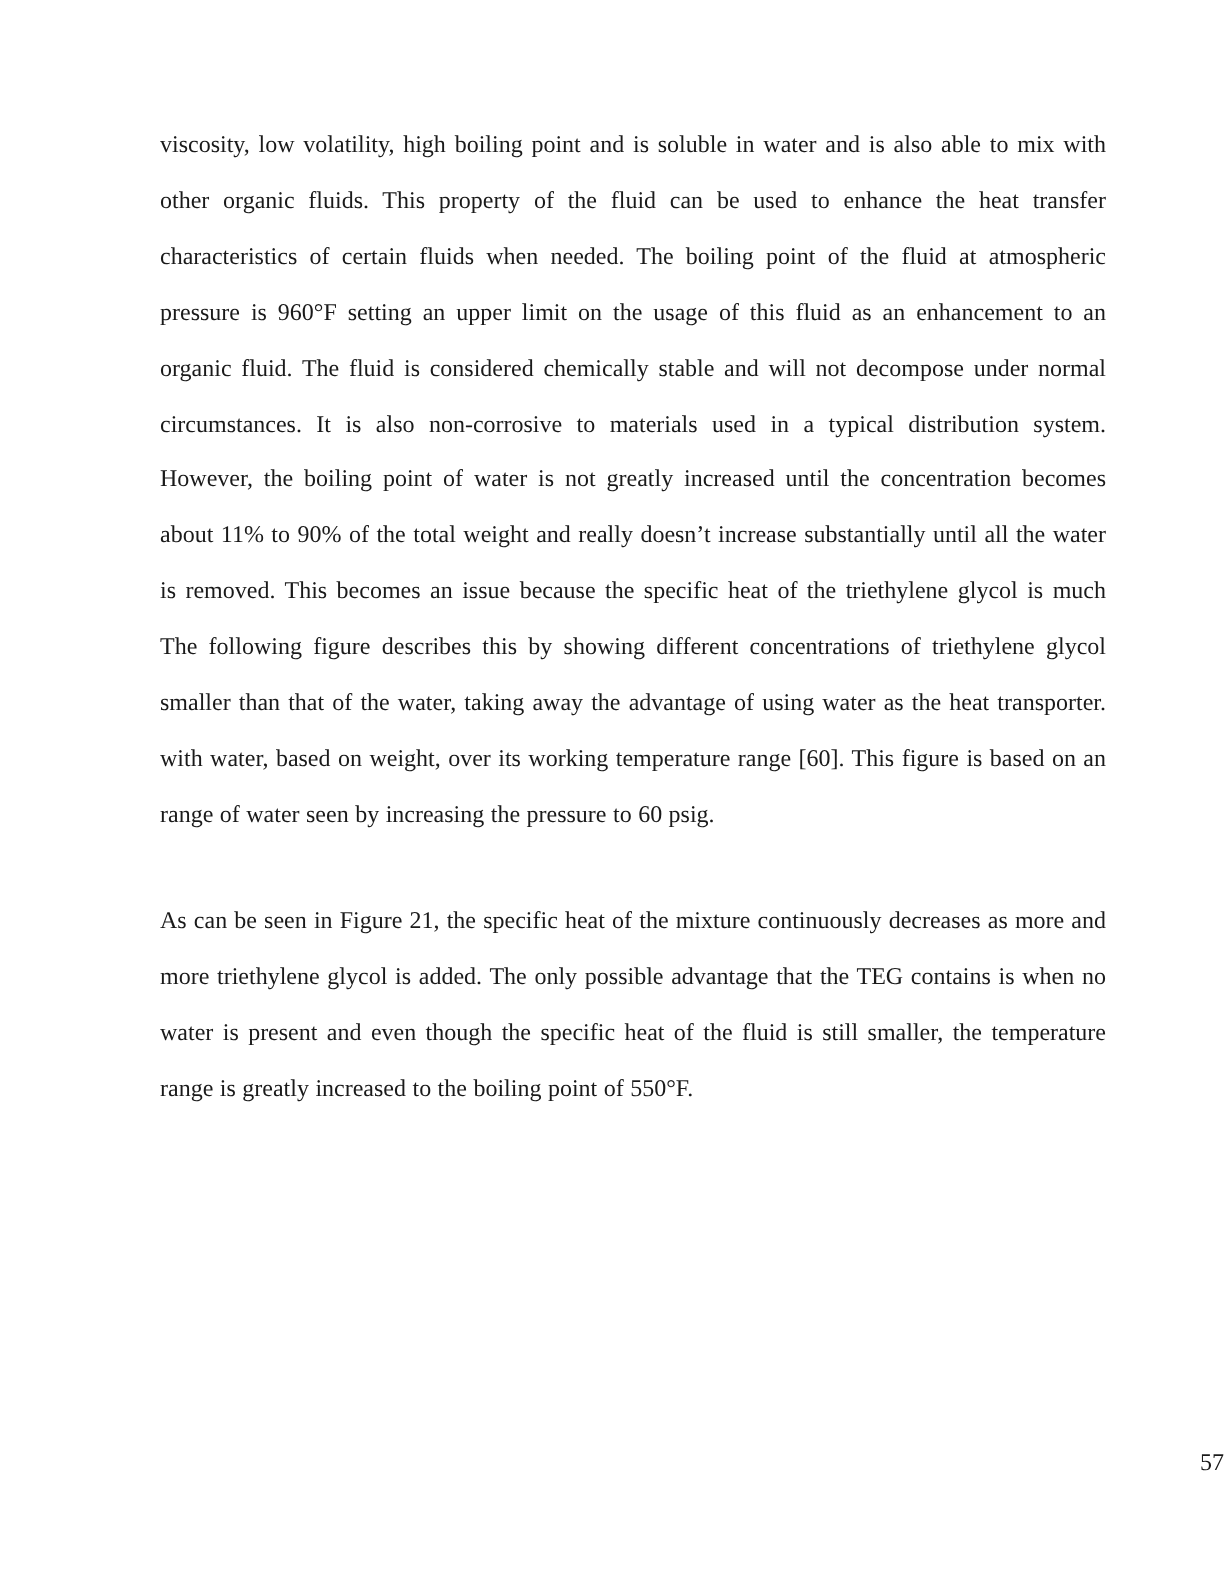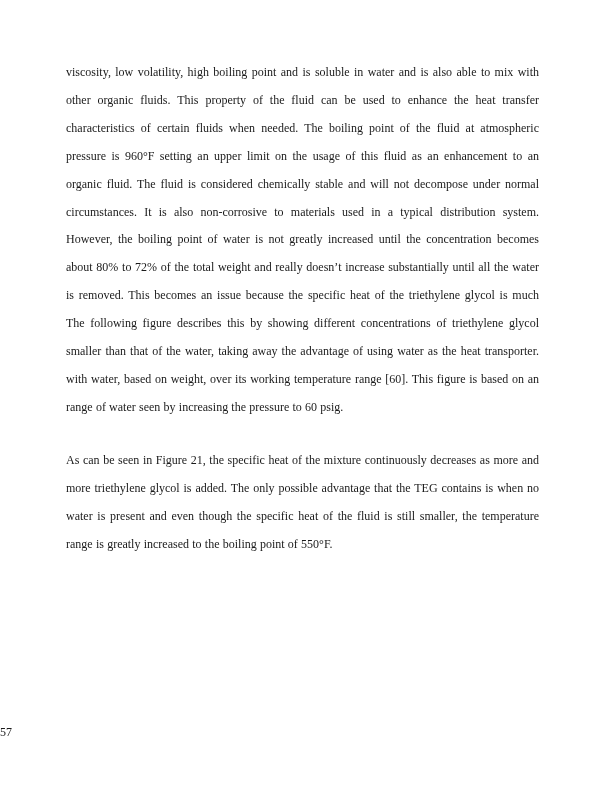--- a/index.html
+++ b/index.html
@@ -11,21 +11,21 @@
     position: relative;
     width: 612px;
     height: 792px;
     background: #ffffff;
     overflow: hidden;
     font-family: "Liberation Serif", "DejaVu Serif", serif;
     color: #1a1a1a;
   }
   .text-block {
     position: absolute;
-    left: 66px;
+    left: 80px;
     top: 59px;
     width: 473px;
   }
   .para {
     margin: 0;
     padding: 0;
   }
   .para + .para {
     margin-top: 25px;
   }
@@ -39,42 +39,42 @@
     word-spacing: 0.02em;
   }
   .line.last {
     text-align-last: left;
   }
   .footer {
     position: absolute;
     left: 0;
     top: 722px;
     width: 612px;
-    text-align: left;
+    text-align: right;
   }
   .page-number {
     font-size: 12px;
     line-height: 14px;
     color: #1a1a1a;
   }
 </style>
 </head>
 <body>
 
 <div class="page">
   <div class="text-block">
     <p class="para">
       <span class="line">viscosity, low volatility, high boiling point and is soluble in water and is also able to mix with</span>
       <span class="line">other organic fluids.  This property of the fluid can be used to enhance the heat transfer</span>
       <span class="line">characteristics of certain fluids when needed.  The boiling point of the fluid at atmospheric</span>
       <span class="line">pressure is 960°F setting an upper limit on the usage of this fluid as an enhancement to an</span>
       <span class="line">organic fluid.  The fluid is considered chemically stable and will not decompose under normal</span>
       <span class="line">circumstances.  It is also non-corrosive to materials used in a typical distribution system.</span>
       <span class="line">However, the boiling point of water is not greatly increased until the concentration becomes</span>
-      <span class="line">about 80% to 72% of the total weight and really doesn’t increase substantially until all the water</span>
+      <span class="line">about 11% to 90% of the total weight and really doesn’t increase substantially until all the water</span>
       <span class="line">is removed.  This becomes an issue because the specific heat of the triethylene glycol is much</span>
       <span class="line">The following figure describes this by showing different concentrations of triethylene glycol</span>
       <span class="line">smaller than that of the water, taking away the advantage of using water as the heat transporter.</span>
       <span class="line">with water, based on weight, over its working temperature range [60].  This figure is based on an</span>
       <span class="line last">range of water seen by increasing the pressure to 60 psig.</span>
     </p>
     <p class="para">
       <span class="line">As can be seen in Figure 21, the specific heat of the mixture continuously decreases as more and</span>
       <span class="line">more triethylene glycol is added.  The only possible advantage that the TEG contains is when no</span>
       <span class="line">water is present and even though the specific heat of the fluid is still smaller, the temperature</span>

